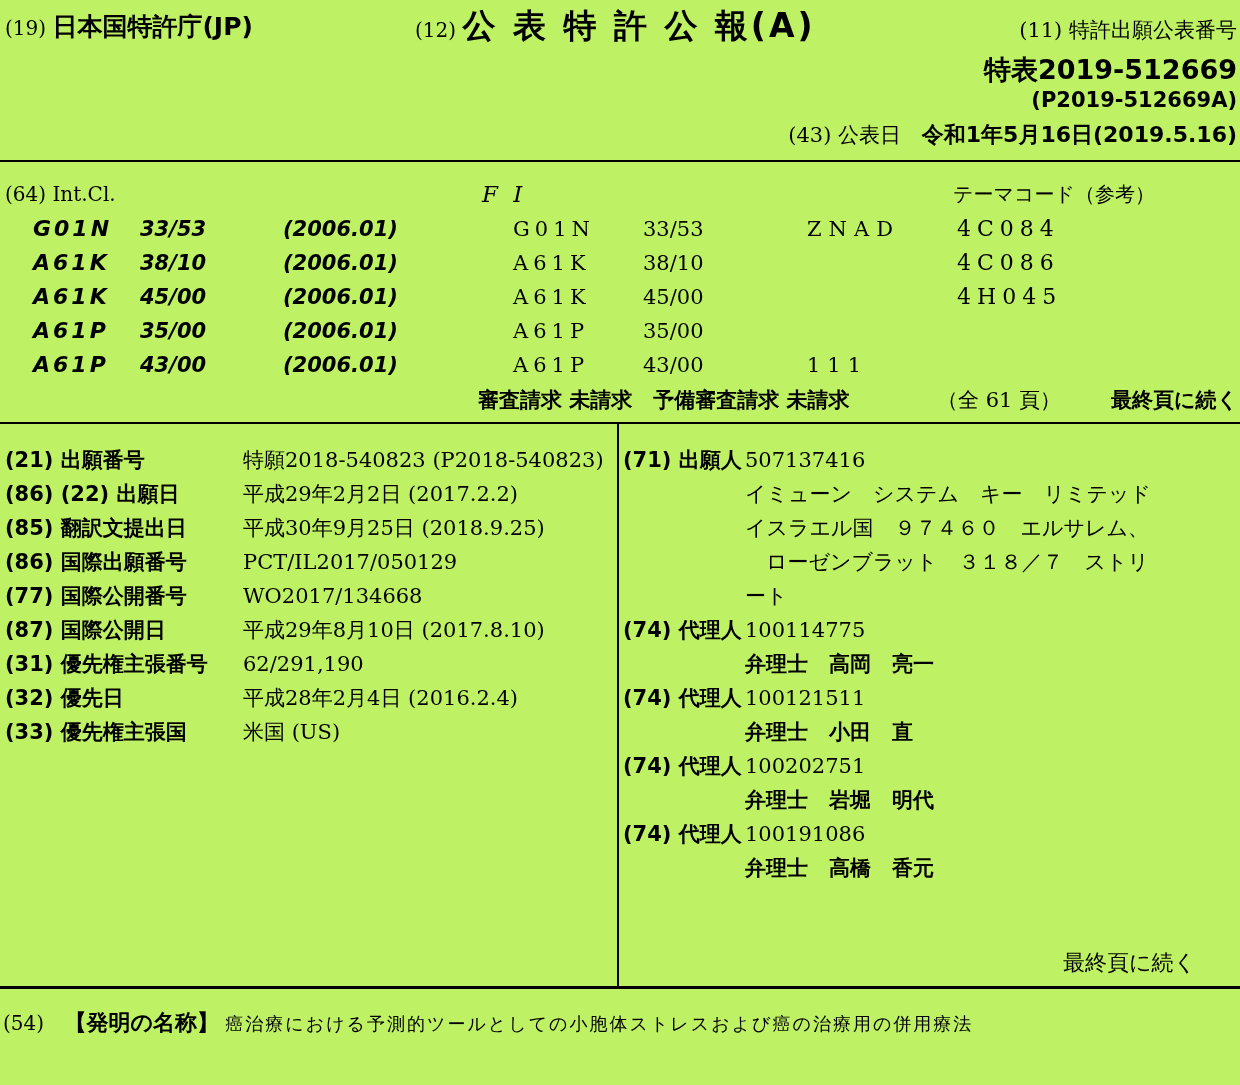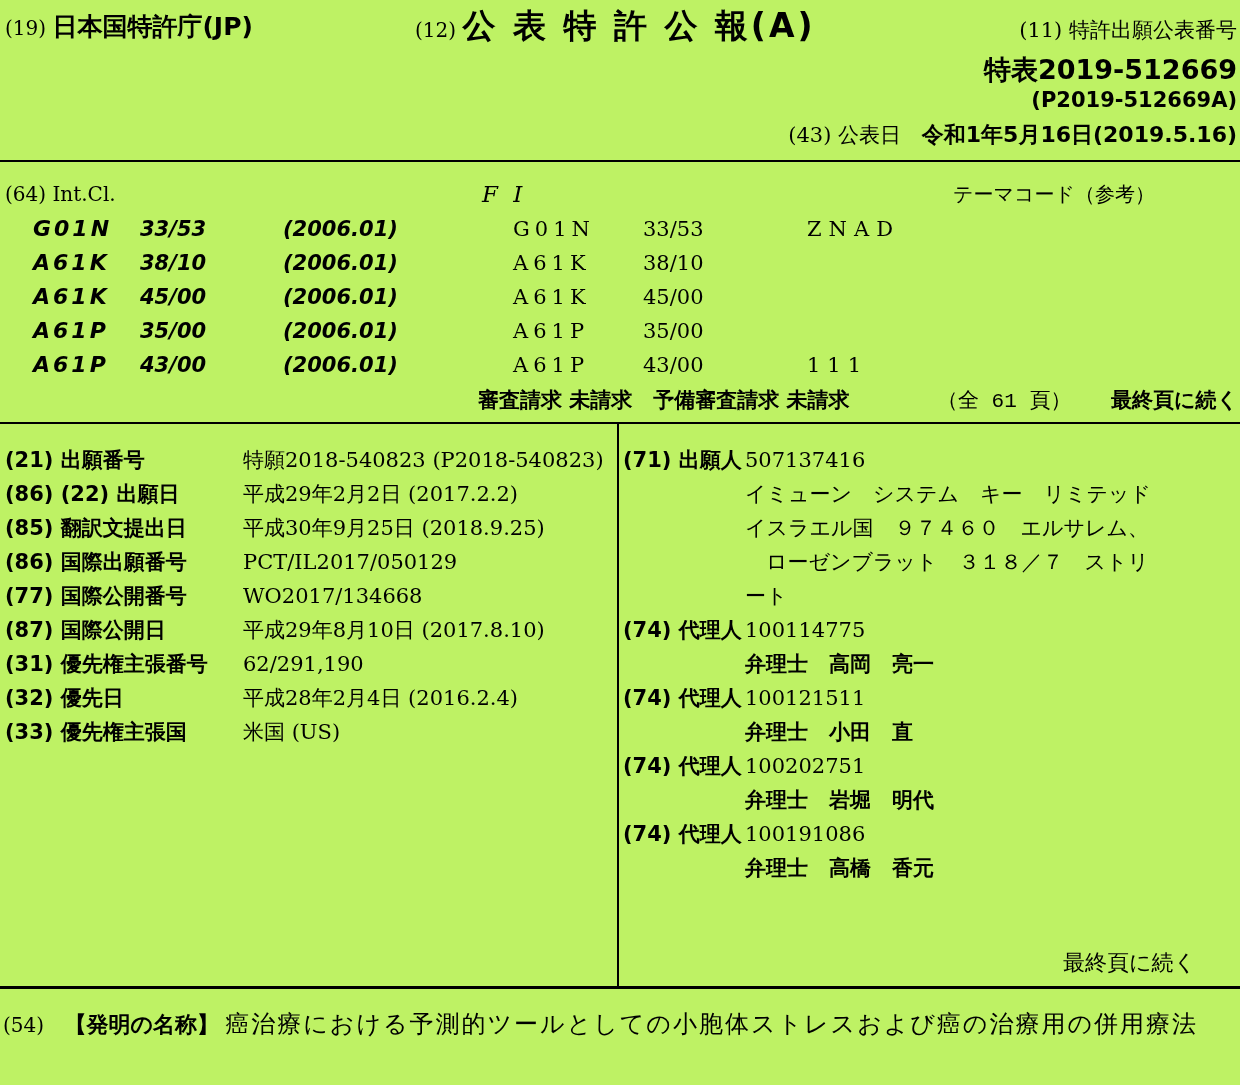--- a/index.html
+++ b/index.html
@@ -35,35 +35,35 @@
   .ipc-num{display:inline-block;width:143px;font-family:"DejaVu Sans","Liberation Sans",sans-serif;
            font-weight:bold;font-style:italic;font-size:21px;}
   .ipc-ver{font-family:"DejaVu Sans","Liberation Sans",sans-serif;font-weight:bold;font-style:italic;font-size:21px;}
   .fi-col{left:513px;top:212px;}
   .fi-cls{display:inline-block;width:130px;font-size:21px;letter-spacing:5px;}
   .fi-num{display:inline-block;width:120px;font-size:21px;}
   .fi-ext{font-size:21px;letter-spacing:7px;margin-left:44px;}
   .theme-col{left:957px;top:212px;}
   .theme-row{height:34px;line-height:34px;font-size:22px;letter-spacing:6px;}
   .req-status{left:478px;top:386px;font-size:21px;}
-  .req-pages{left:937px;top:386px;font-size:21px;font-family:Liberation Mono, monospace;}
+  .req-pages{left:937px;top:386px;font-size:21px;}
   .req-cont{right:2px;top:386px;font-size:21px;}
   
   .biblio-left{left:5px;top:443px;width:605px;}
   .biblio-right{left:623px;top:443px;width:612px;}
   .b-row{height:34px;line-height:34px;white-space:nowrap;font-size:21px;}
   .biblio-left .b-label{display:inline-block;width:238px;font-family:"DejaVu Sans","Liberation Sans",sans-serif;font-weight:bold;}
   .biblio-right .b-label{display:inline-block;width:122px;font-family:"DejaVu Sans","Liberation Sans",sans-serif;font-weight:bold;}
   .b-val{font-size:21px;}
   .b-val.bold{font-family:"DejaVu Sans","Liberation Sans",sans-serif;font-weight:bold;}
   .cont-bottom{right:44px;top:948px;font-size:22px;}
   
   .title54{left:3px;top:1008px;font-size:20px;white-space:nowrap;}
   .title54 .lbl{font-family:"DejaVu Sans","Liberation Sans",sans-serif;font-weight:bold;font-size:22px;margin-left:14px;}
-  .title54 .txt{font-size:24px;letter-spacing:2px;}
+  .title54 .txt{font-size:18px;letter-spacing:2px;}
 </style>
 </head>
 <body>
 
 <div class="page">
 
   <div class="abs office">
     <span class="serif">(19)</span>
     <span class="name">日本国特許庁(JP)</span>
   </div>
@@ -124,20 +124,25 @@
       <span class="fi-cls">A61K</span><span class="fi-num">45/00</span><span class="fi-ext"></span>
     </div>
     <div class="ipc-row">
       <span class="fi-cls">A61P</span><span class="fi-num">35/00</span><span class="fi-ext"></span>
     </div>
     <div class="ipc-row">
       <span class="fi-cls">A61P</span><span class="fi-num">43/00</span><span class="fi-ext">111</span>
     </div>
   </div>
 
+  <div class="abs theme-col">
+    <div class="theme-row">4C084</div>
+    <div class="theme-row">4C086</div>
+    <div class="theme-row">4H045</div>
+  </div>
 
   <div class="abs req-status gothic">審査請求 未請求　予備審査請求 未請求</div>
   <div class="abs req-pages">（全 61 頁）</div>
   <div class="abs req-cont gothic">最終頁に続く</div>
 
   <div class="rule rule2"></div>
   <div class="vline"></div>
 
   <div class="abs biblio-left">
     <div class="b-row"><span class="b-label">(21) 出願番号</span><span class="b-val">特願2018-540823 (P2018-540823)</span></div>

